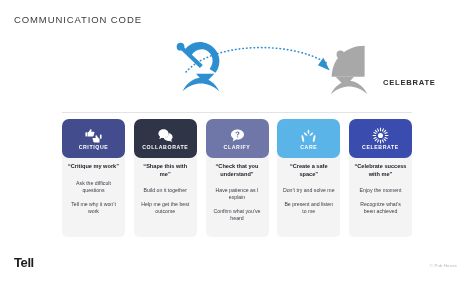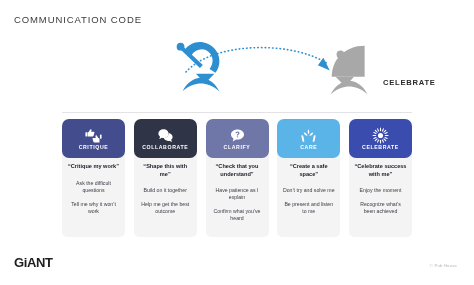--- a/index.html
+++ b/index.html
@@ -338,16 +338,16 @@
       </div>
       <div class="card-body">
         <div class="card-quote">“Celebrate success with me”</div>
         <div class="card-point">Enjoy the moment</div>
         <div class="card-point">Recognize what’s been achieved</div>
       </div>
     </div>
 
   </div>
 
-  <div class="logo">GiANT</div>
+  <div class="logo">Tell</div>
   <div class="credit">© Pub House</div>
 
 </div>
 
 </body></html>

